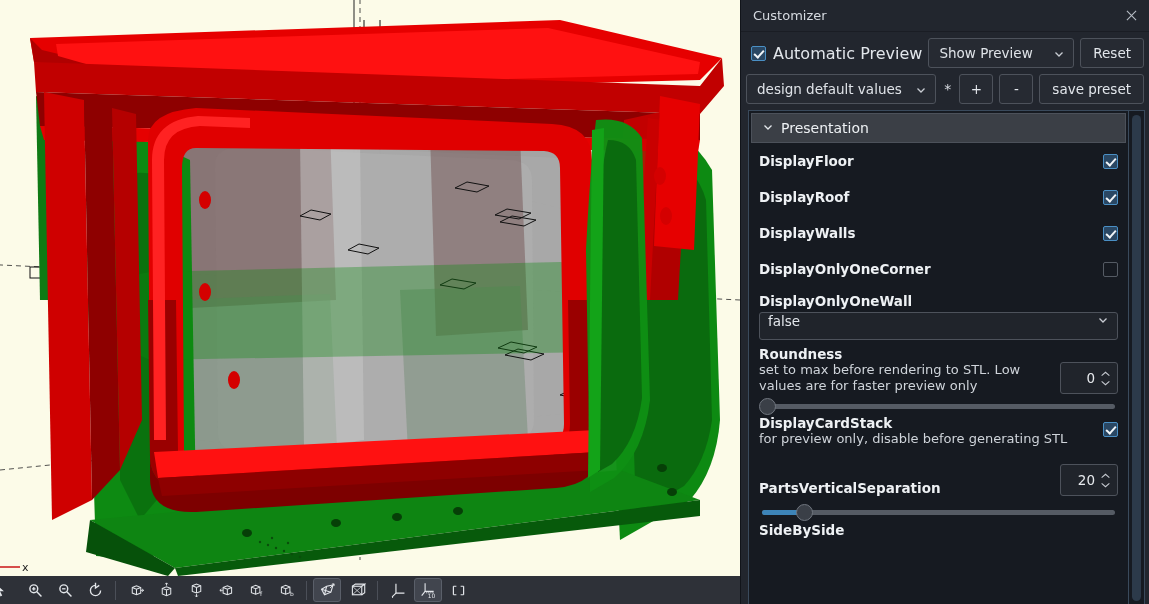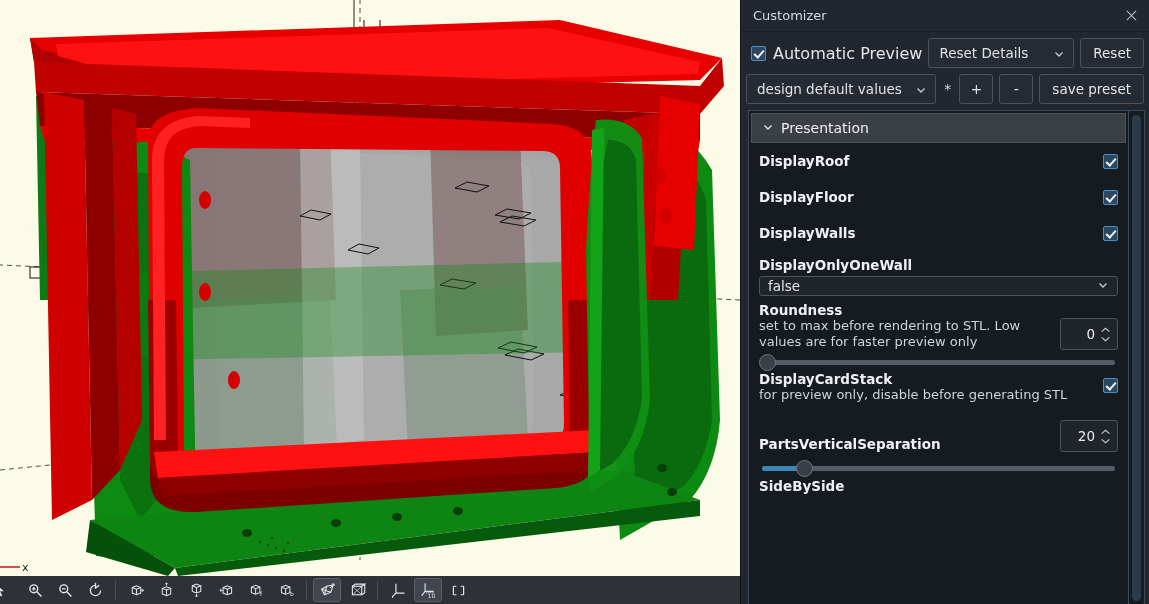--- a/index.html
+++ b/index.html
@@ -162,25 +162,25 @@
     display: flex; align-items: center;
     justify-content: space-between;
     height: 36px;
   }
   .lbl-bold { font-size: 13.5px; font-weight: bold; color: #eef1f4; }
   .lbl-desc { font-size: 13px; color: #cfd4da; line-height: 16px; }
 
   .row-lbl { padding-top: 6px; }
 
   .dropdown {
-    height: 20px;
+    height: 28px;
     border: 1px solid #4d525b;
     border-radius: 3px;
     background: #20242b;
-    display: flex; align-items: center;
+    display: flex; 
     padding: 0 8px 0 8px;
     color: #e2e6eb; font-size: 13.5px;
     margin-top: 3px;
   }
   .dropdown .val { flex: 1 1 auto; }
 
   .spin-row { display: flex; align-items: flex-end; gap: 8px; }
   .spin-txt { flex: 1 1 auto; min-width: 0; }
   .spin {
     flex: 0 0 auto;
@@ -518,21 +518,21 @@
         </svg>
       </span>
     </div>
 
     <div class="toolrow">
       <div class="chk-inline">
         <span class="cbox checked"></span>
         <span class="chk-label">Automatic Preview</span>
       </div>
       <div class="sel" style="flex:1 1 auto; max-width:155px;">
-        <span class="val">Reset Details</span>
+        <span class="val">Show Preview</span>
         <span class="chev">
           <svg width="12" height="12" viewBox="0 0 12 12" fill="none" stroke="#c8ccd3" stroke-width="1.3">
             <path d="M2.5 4.5 L6 8 L9.5 4.5"></path>
           </svg>
         </span>
       </div>
       <div class="btn">Reset</div>
     </div>
 
     <div class="toolrow r2">
@@ -558,35 +558,39 @@
             <svg width="12" height="12" viewBox="0 0 12 12" fill="none" stroke="#e4e8ec" stroke-width="1.3">
               <path d="M2.5 4.5 L6 8 L9.5 4.5"></path>
             </svg>
           </span>
           <span>Presentation</span>
         </div>
 
         <div class="rows">
 
           <div class="row-chk">
+            <span class="lbl-bold">DisplayFloor</span>
+            <span class="cbox checked"></span>
+          </div>
+
+          <div class="row-chk">
             <span class="lbl-bold">DisplayRoof</span>
-            <span class="cbox checked"></span>
-          </div>
-
-          <div class="row-chk">
-            <span class="lbl-bold">DisplayFloor</span>
             <span class="cbox checked"></span>
           </div>
 
 
           <div class="row-chk">
             <span class="lbl-bold">DisplayWalls</span>
             <span class="cbox checked"></span>
           </div>
 
+          <div class="row-chk">
+            <span class="lbl-bold">DisplayOnlyOneCorner</span>
+            <span class="cbox unchecked"></span>
+          </div>
 
           <div class="row-lbl">
             <div class="lbl-bold">DisplayOnlyOneWall</div>
             <div class="dropdown">
               <span class="val">false</span>
               <span>
                 <svg width="12" height="12" viewBox="0 0 12 12" fill="none" stroke="#c8ccd3" stroke-width="1.3">
                   <path d="M2.5 4.5 L6 8 L9.5 4.5"></path>
                 </svg>
               </span>

